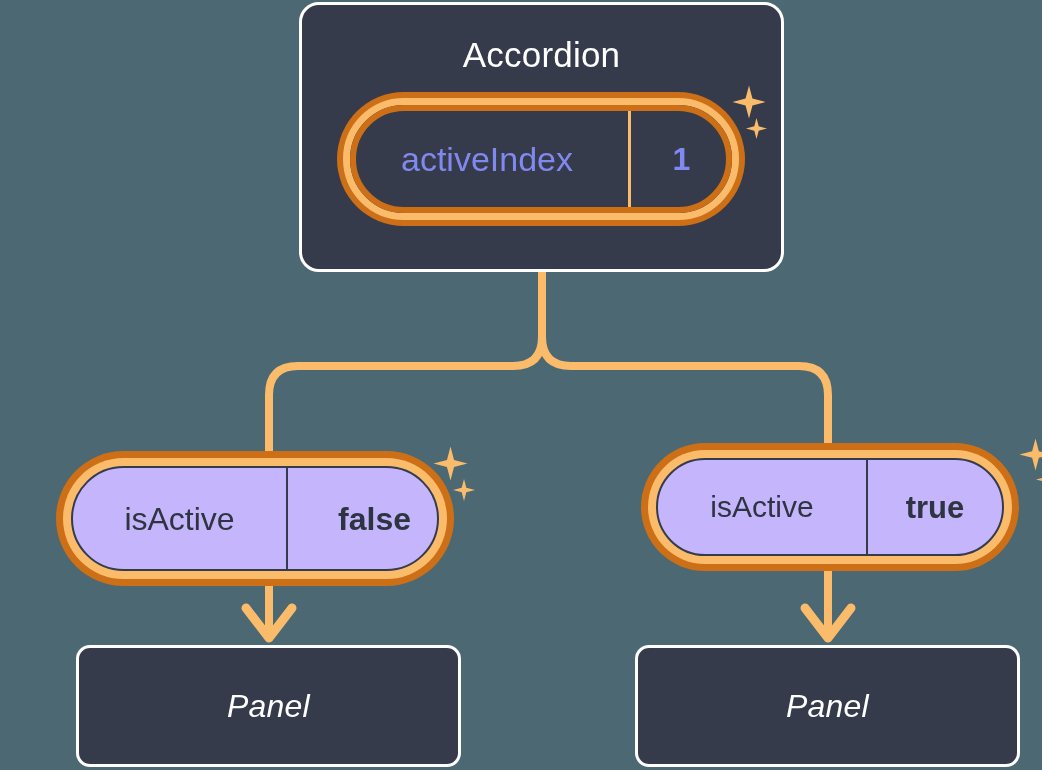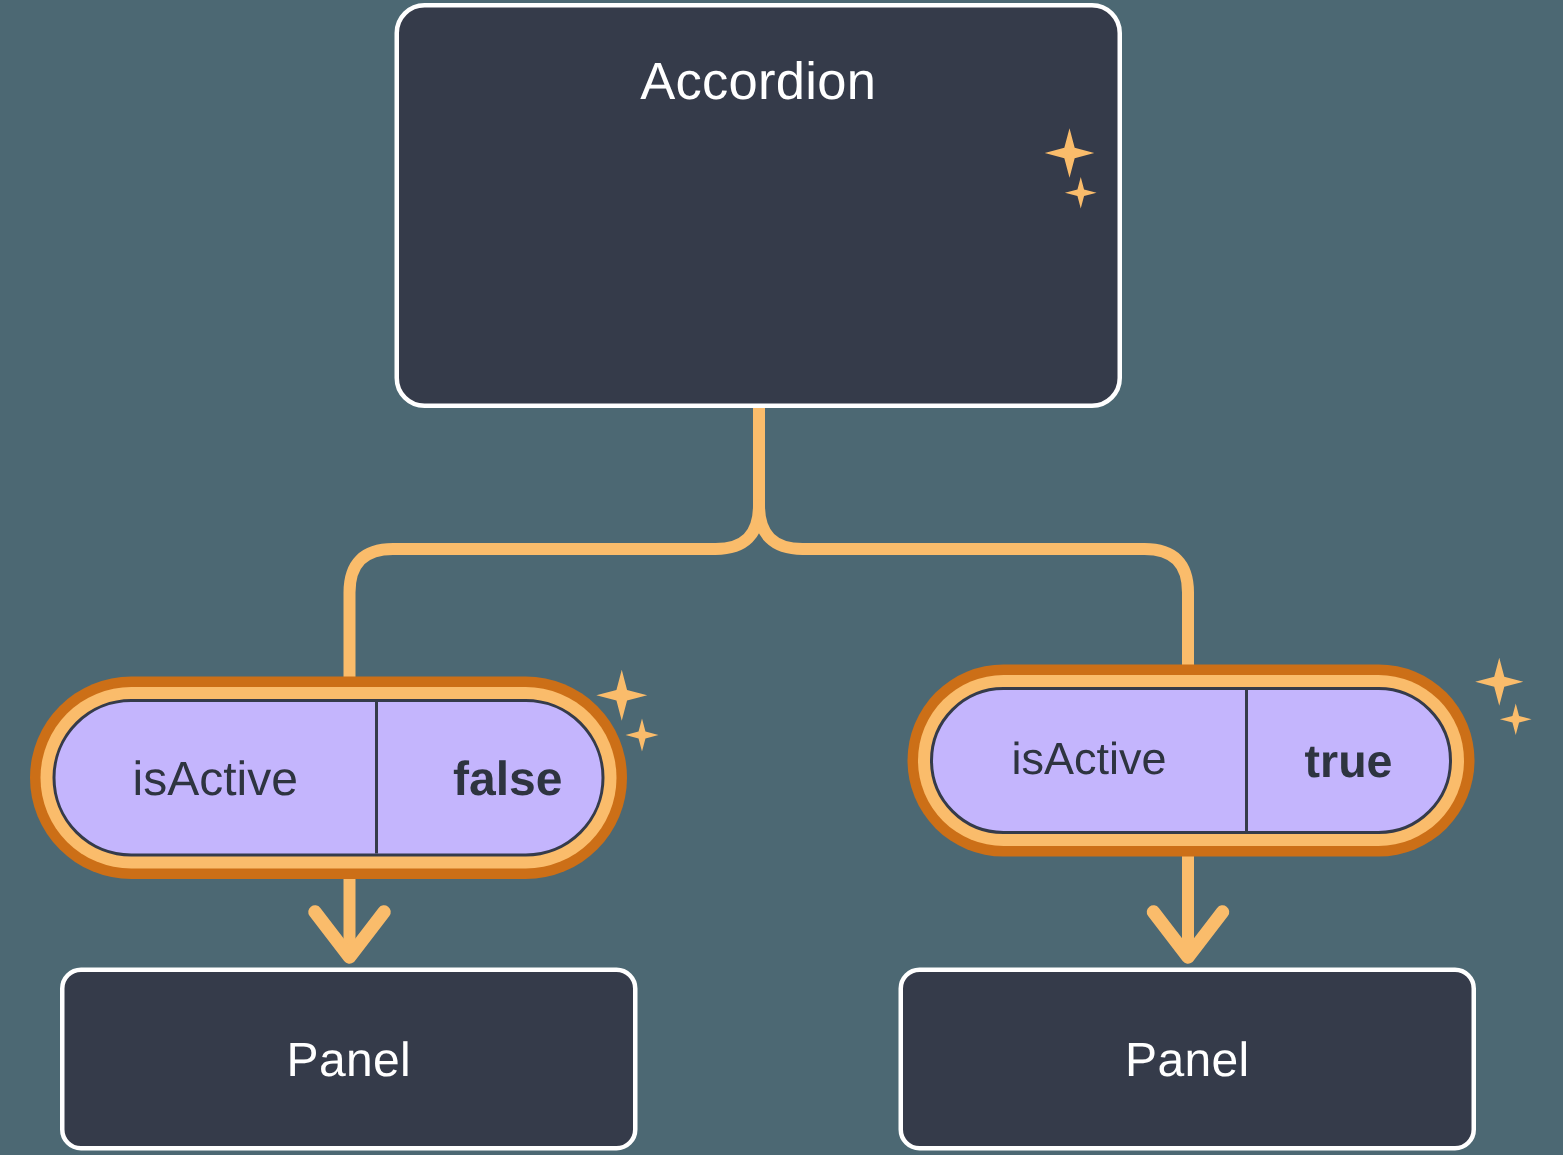--- a/index.html
+++ b/index.html
@@ -10,20 +10,21 @@
     width: 1042px;
     height: 770px;
     background: #4C6873;
     font-family: "Liberation Sans", sans-serif;
     overflow: hidden;
   }
   #stage {
     position: relative;
     width: 898px;
     height: 770px;
+    margin-left: 36px;
   }
 
   
   #wires {
     position: absolute;
     left: 0;
     top: 0;
     width: 1042px;
     height: 770px;
     pointer-events: none;
@@ -65,20 +66,21 @@
     border-width: 3px;
     display: flex;
     align-items: center;
     justify-content: center;
   }
   #panel-left  { left: 40px;  top: 645px; }
   #panel-right { left: 599px; top: 645px; }
   .panel-card .comp-title {
     font-size: 32px;
     margin: 0;
+    font-style: italic;
   }
 
   
   
   .pill {
     position: absolute;
     box-sizing: border-box;
     border-radius: 999px;
     display: flex;
     align-items: stretch;
@@ -178,20 +180,24 @@
     <path d="M 210 608 L 233 638 L 256 608" fill="none" stroke="#FABC6B" stroke-width="9" stroke-linecap="round" stroke-linejoin="round"></path>
 
     <path d="M 792 560 L 792 637" fill="none" stroke="#FABC6B" stroke-width="8" stroke-linecap="butt"></path>
     <path d="M 769 608 L 792 638 L 815 608" fill="none" stroke="#FABC6B" stroke-width="9" stroke-linecap="round" stroke-linejoin="round"></path>
   </svg>
 
   <div id="accordion-card" class="comp-card">
     <div class="comp-title">Accordion</div>
   </div>
 
+  <div id="pill-activeindex" class="pill">
+    <div class="pill-key">activeIndex</div>
+    <div class="pill-val">1</div>
+  </div>
 
   <svg class="sparkle" style="left:695px; top:84px;" width="36" height="36" viewBox="0 0 24 24">
     <path d="M12 1 L14.3 9.7 L23 12 L14.3 14.3 L12 23 L9.7 14.3 L1 12 L9.7 9.7 Z"></path>
   </svg>
   <svg class="sparkle" style="left:709px; top:117px;" width="23" height="23" viewBox="0 0 24 24">
     <path d="M12 1 L14.3 9.7 L23 12 L14.3 14.3 L12 23 L9.7 14.3 L1 12 L9.7 9.7 Z"></path>
   </svg>
 
   <div id="pill-isactive-left" class="pill pill-purple">
     <div class="pill-key">isActive</div>

